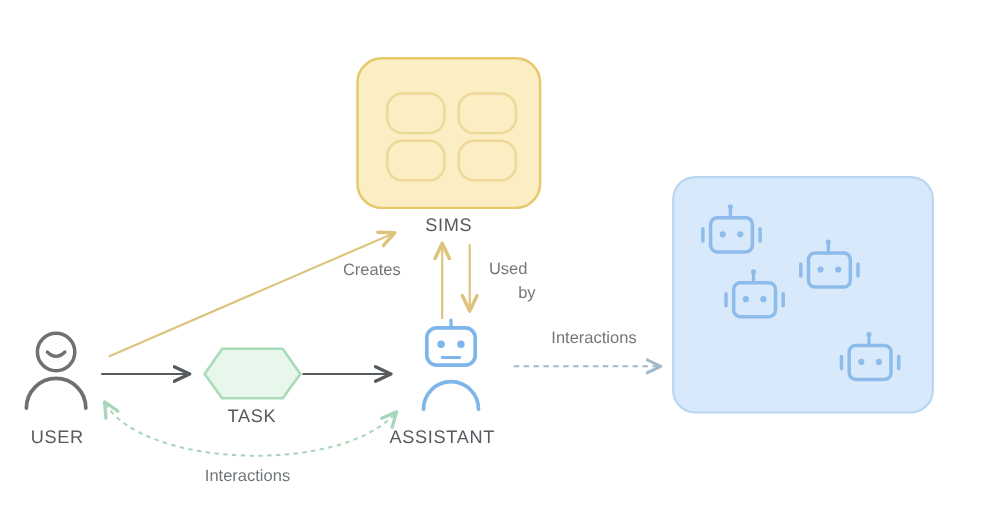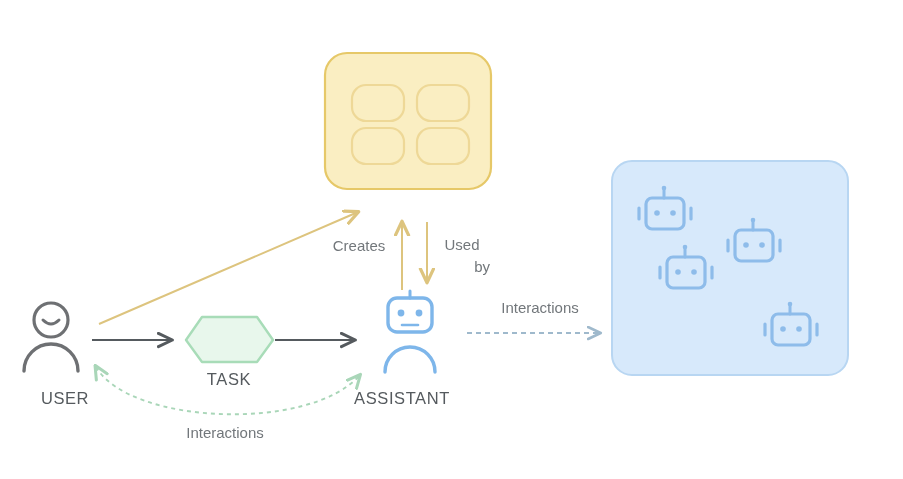--- a/index.html
+++ b/index.html
@@ -151,31 +151,32 @@
         <circle cx="790" cy="304" r="2.3" fill="#8ebcea"></circle>
         <rect x="772" y="314" width="38" height="31" rx="6" ry="6" fill="none" stroke="#8ebcea" stroke-width="3.2"></rect>
         <circle cx="783" cy="329" r="2.8" fill="#8ebcea"></circle>
         <circle cx="799" cy="329" r="2.8" fill="#8ebcea"></circle>
         <line x1="765" y1="324" x2="765" y2="335" stroke="#8ebcea" stroke-width="3.2" stroke-linecap="round"></line>
         <line x1="817" y1="324" x2="817" y2="335" stroke="#8ebcea" stroke-width="3.2" stroke-linecap="round"></line>
       </g>
     </g>
   </svg>
 
-  <div class="node-label" style="left:0px;top:389px;width:104px;margin-left:13px;">USER</div>
+  <div class="node-label" style="left:0px;top:389px;width:104px;">USER</div>
 
   <div class="node-label" style="left:177px;top:370px;width:104px;">TASK</div>
 
   <div class="node-label" style="left:327px;top:389px;width:150px;">ASSISTANT</div>
 
+  <div class="node-label" style="left:348px;top:196px;width:120px;">SIMS</div>
 
 
-  <div class="edge-label" style="left:317px;top:236px;width:84px;">Creates</div>
+  <div class="edge-label" style="left:296px;top:236px;width:84px;">Creates</div>
 
   <div class="edge-label" style="left:437px;top:235px;width:50px;text-align:center;">Used</div>
 
-  <div class="edge-label" style="left:440px;top:257px;width:50px;text-align:right;">by</div>
+  <div class="edge-label" style="left:454px;top:257px;width:50px;text-align:center;">by</div>
 
   <div class="edge-label" style="left:480px;top:298px;width:120px;">Interactions</div>
 
   <div class="edge-label" style="left:165px;top:423px;width:120px;">Interactions</div>
 
 </div>
 
 </body></html>

